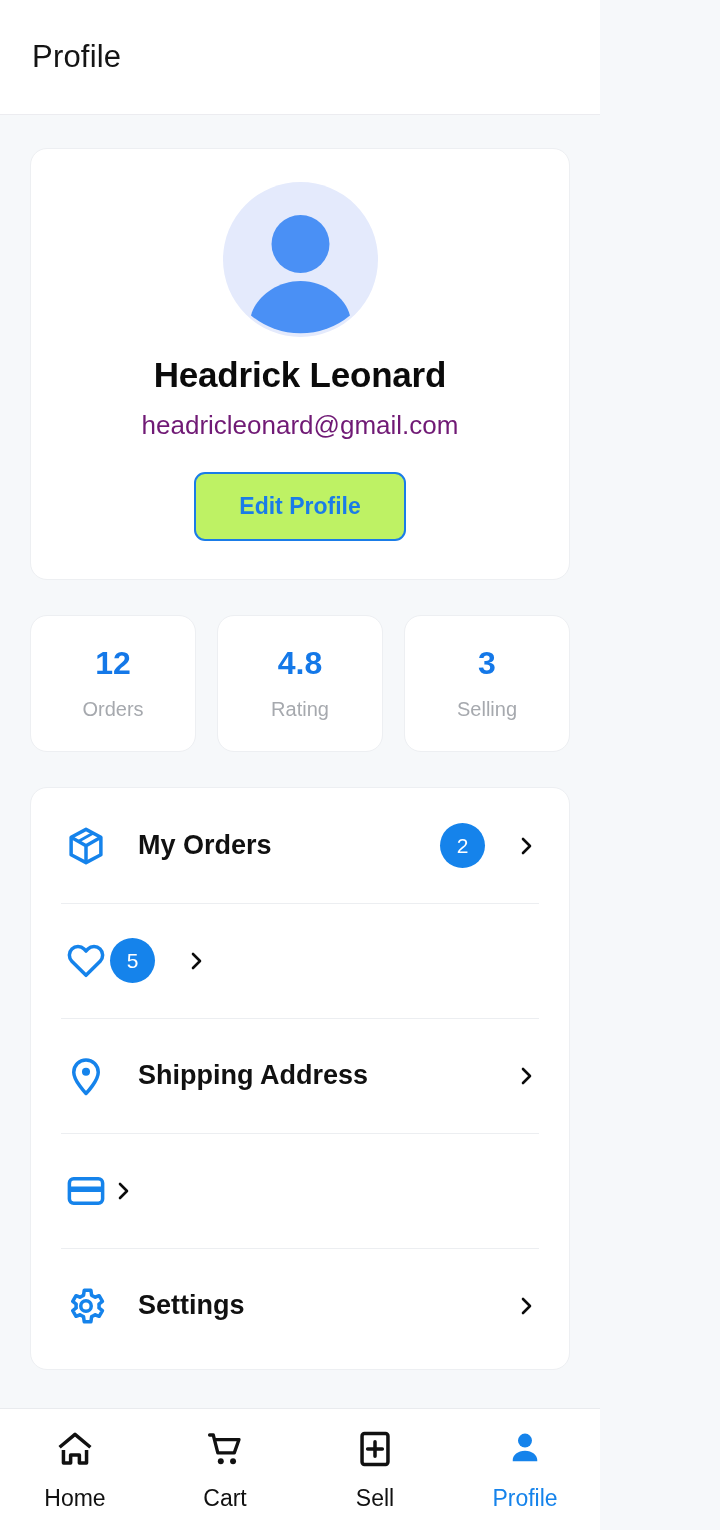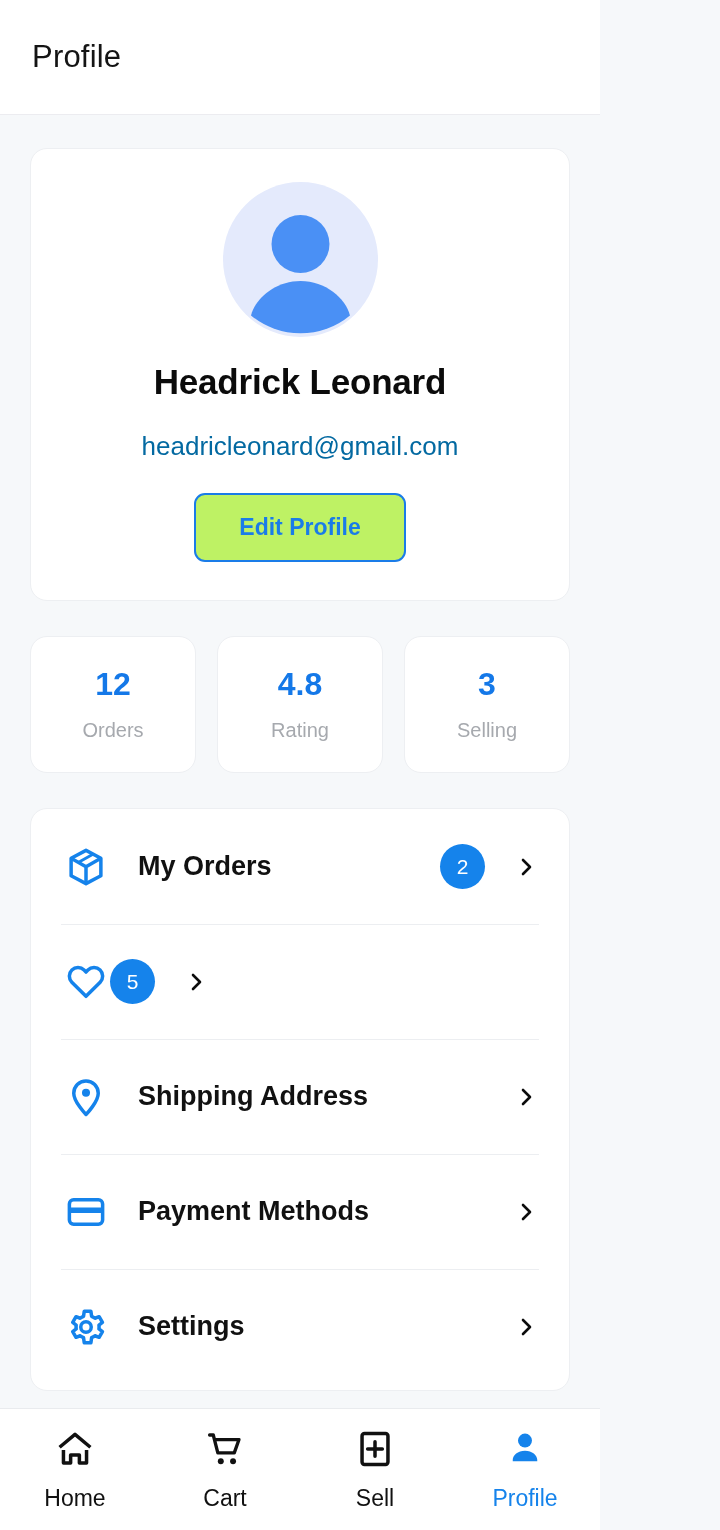--- a/index.html
+++ b/index.html
@@ -28,22 +28,22 @@
   }
 
   
   .profile-card { padding:33px 0 38px 0; display:flex; flex-direction:column; align-items:center; }
   .avatar {
     width:155px; height:155px; border-radius:50%;
     background:#e4eafc; overflow:hidden; position:relative;
     display:flex; align-items:flex-end; justify-content:center;
   }
   .avatar svg { display:block; }
-  .profile-name { margin-top:25px; font-size:35px; font-weight:bold; color:#0b0b0b; letter-spacing:-0.2px; }
-  .profile-email { margin-top:29px; font-size:26px; color:#0369a1; }
+  .profile-name { margin-top:18px; font-size:35px; font-weight:bold; color:#0b0b0b; letter-spacing:-0.2px; }
+  .profile-email { margin-top:15px; font-size:26px; color:#701a75; }
   .edit-btn {
     margin-top:31px; background:#bef264;
     border:2px solid #1a7ce8; border-radius:11px;
     color:#1a7ce8; font-size:23px; font-weight:bold;
     padding:19px 43px; cursor:pointer;
     font-family:"Liberation Sans", sans-serif;
   }
 
   
   .stats { display:flex; gap:21px; margin-top:35px; }
@@ -175,21 +175,20 @@
         </span>
       </div>
 
       <div class="menu-row">
         <span class="menu-icon">
           <svg width="42" height="42" viewBox="0 0 24 24" fill="none" stroke="#1583eb" stroke-width="2">
             <rect x="2.5" y="5" width="19" height="14" rx="2.4"></rect>
             <path d="M2.5 9.4h19v3.1h-19z" fill="#1583eb" stroke="none"></path>
           </svg>
         </span>
-        <span class="menu-label">Payment Methods</span>
         <span class="chev">
           <svg width="24" height="24" viewBox="0 0 24 24" fill="none" stroke="#0c0c0c" stroke-width="2.6" stroke-linecap="round" stroke-linejoin="round">
               <path d="M9 5l7 7-7 7"></path>
             </svg>
         </span>
       </div>
 
       <div class="menu-row">
         <span class="menu-icon">
           <svg width="42" height="42" viewBox="0 0 24 24" fill="none" stroke="#1583eb" stroke-width="2" stroke-linejoin="round">

